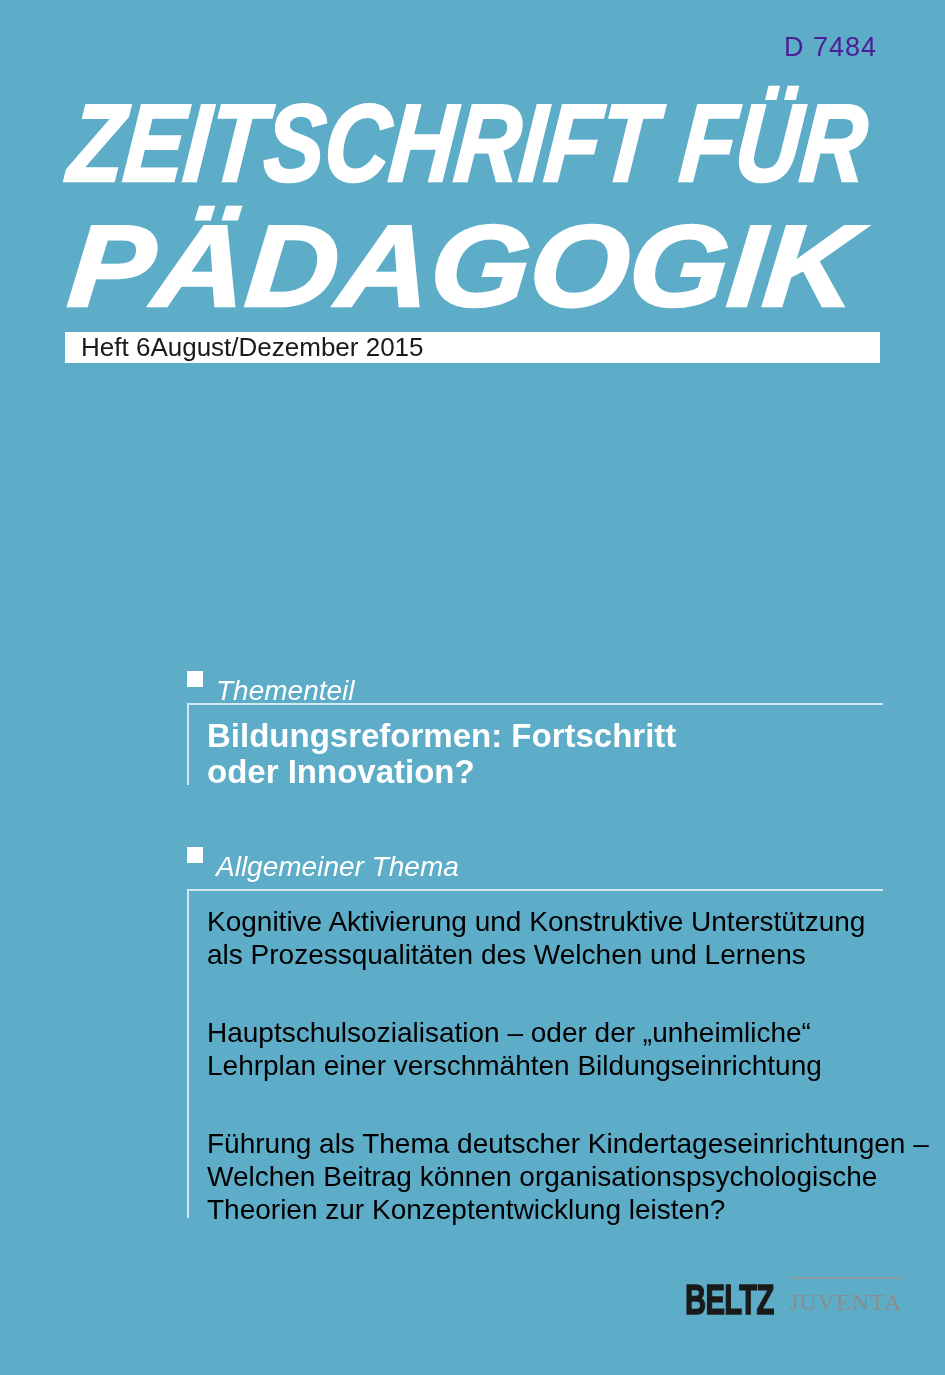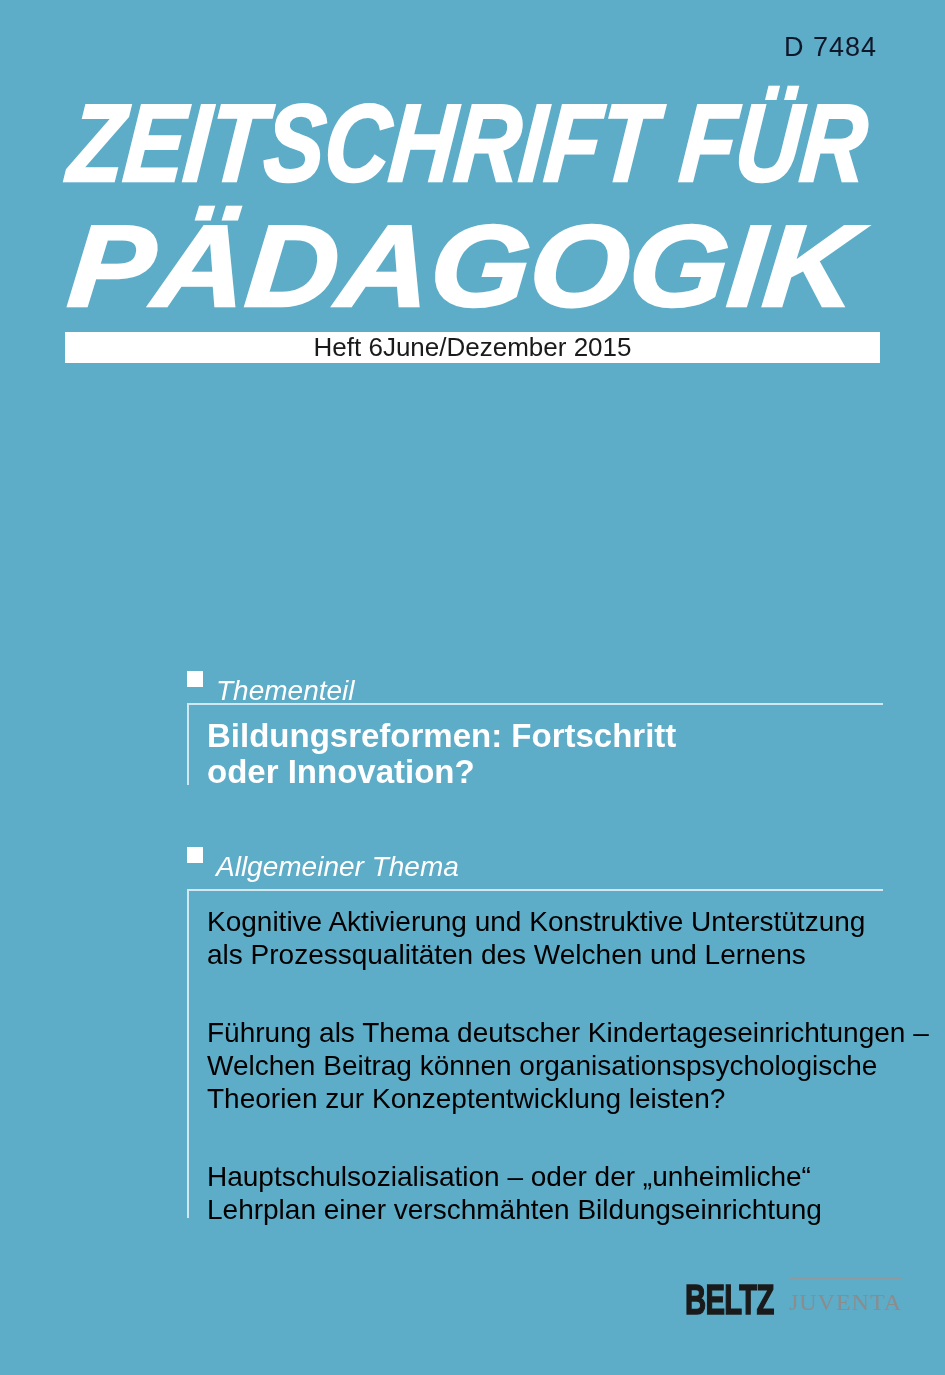--- a/index.html
+++ b/index.html
@@ -5,37 +5,37 @@
   html,body{margin:0;padding:0;}
   body{font-family:"Liberation Sans",sans-serif;background:#333;}
   .cover{
     position:relative;width:945px;height:1375px;overflow:hidden;
     background:var(--bg,#5dacc8);color:#fff;
   }
 
   
   .postal{
     position:absolute;top:32px;right:68px;
-    font-size:27px;letter-spacing:1px;color:#0f172a;
+    font-size:27px;letter-spacing:1px;color:#4c1d95;
   }
 
   
   .masthead{position:absolute;left:64px;top:88px;width:840px;}
   .m-line{white-space:nowrap;font-weight:bold;font-style:italic;color:#fff;
           -webkit-text-stroke:2.5px #ffffff;}
   .m-line1{font-size:110px;line-height:110px;height:120px;
            transform:skewX(-5deg) scaleX(0.82);transform-origin:0 100%;}
   .m-line2{font-size:116px;line-height:116px;height:120px;
            transform:skewX(-5deg) scaleX(1.10);transform-origin:0 100%;}
 
   
   .issue-bar{
     position:absolute;left:65px;top:332px;width:815px;height:31px;
     background:var(--bar-bg,#ffffff);color:var(--bar-fg,#1a1a1a);
-    display:flex;align-items:center;justify-content:center;
+    display:flex;align-items:center;justify-content:flex-start;
     padding:0 16px;box-sizing:border-box;font-size:26px;
   }
 
   
   .toc{position:absolute;left:187px;top:664px;width:696px;}
   .section-header{display:flex;align-items:center;height:30px;}
   .bullet{width:16px;height:16px;background:#fff;margin-right:13px;flex:0 0 auto;}
   .section-label{font-style:italic;font-size:28px;line-height:30px;color:#fff;white-space:nowrap;margin-top:24px;}
 
   .panel{position:relative;border-top:2px solid var(--rule,rgba(255,255,255,0.72));
@@ -72,21 +72,21 @@
 
   <div class="postal">D 7484</div>
 
   <div class="masthead">
     <div class="m-line m-line1">ZEITSCHRIFT FÜR</div>
     <div class="m-line m-line2">PÄDAGOGIK</div>
   </div>
 
   <div class="issue-bar">
     <span>Heft 6</span>
-    <span>June/Dezember 2015</span>
+    <span>August/Dezember 2015</span>
   </div>
 
   <div class="toc">
 
     <div class="section-header">
       <span class="bullet"></span>
       <span class="section-label">Thementeil</span>
     </div>
 
     <div class="panel panel-theme">
@@ -102,28 +102,28 @@
     </div>
 
     <div class="panel panel-general">
 
       <div class="article">
         <span class="tline">Kognitive Aktivierung und Konstruktive Unterstützung</span>
         <span class="tline">als Prozessqualitäten des Welchen und Lernens</span>
       </div>
 
       <div class="article">
+        <span class="tline">Hauptschulsozialisation – oder der „unheimliche“</span>
+        <span class="tline">Lehrplan einer verschmähten Bildungseinrichtung</span>
+      </div>
+
+      <div class="article">
         <span class="tline">Führung als Thema deutscher Kindertageseinrichtungen –</span>
         <span class="tline">Welchen Beitrag können organisationspsychologische</span>
         <span class="tline">Theorien zur Konzeptentwicklung leisten?</span>
-      </div>
-
-      <div class="article">
-        <span class="tline">Hauptschulsozialisation – oder der „unheimliche“</span>
-        <span class="tline">Lehrplan einer verschmähten Bildungseinrichtung</span>
       </div>
 
     </div>
   </div>
 
   <div class="publisher">
     <span class="beltz-wrap">
       <span class="beltz">BELTZ</span>
     </span>
     <span class="juventa-block">

